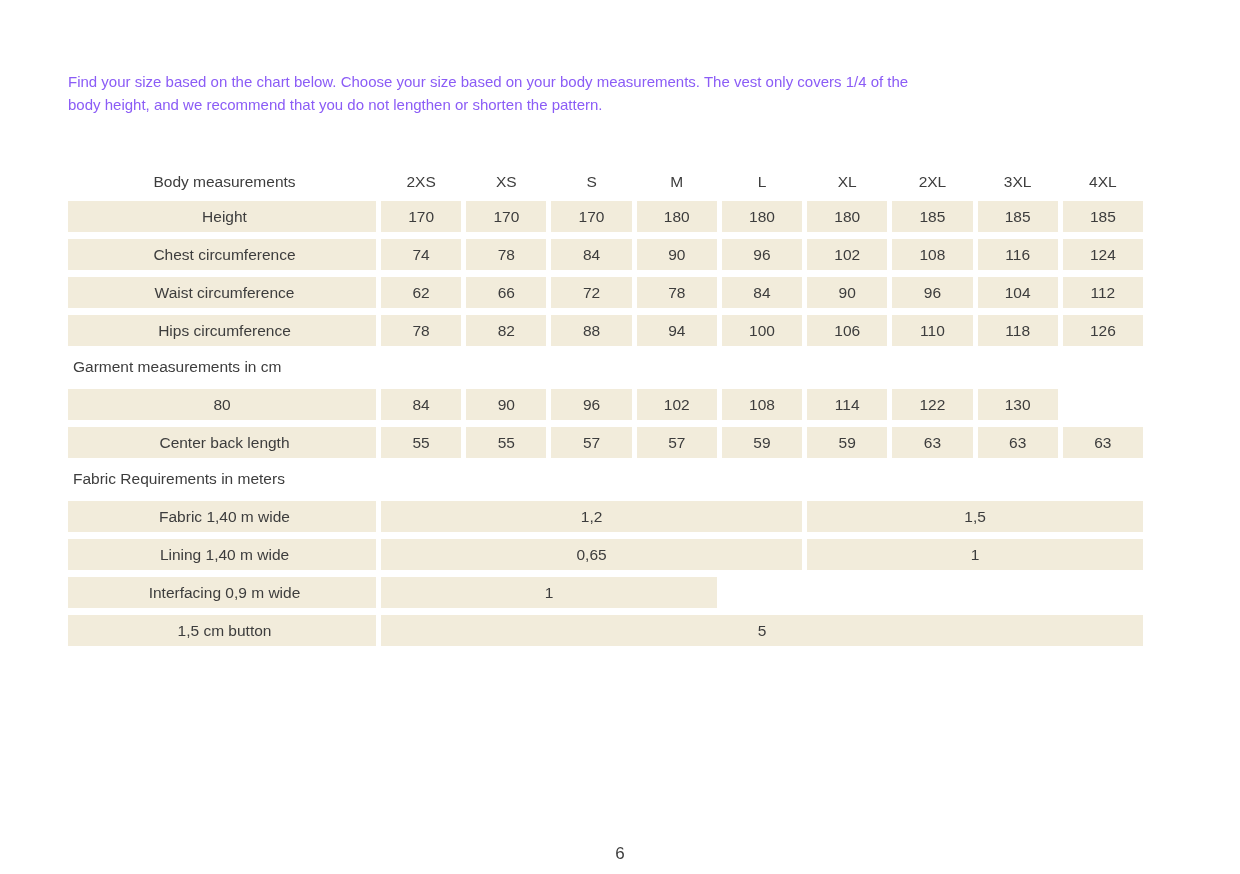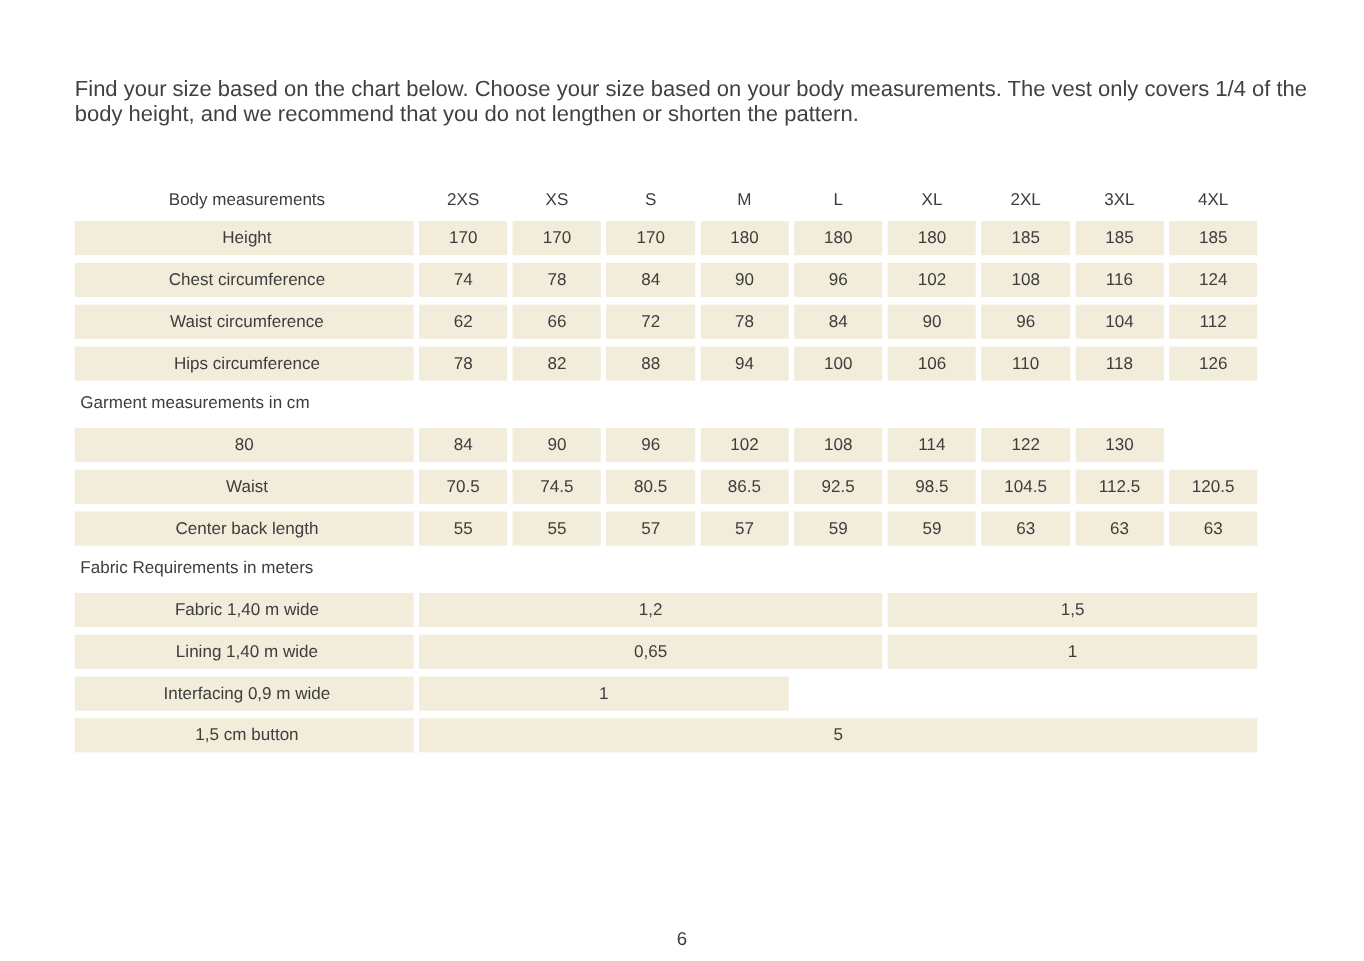--- a/index.html
+++ b/index.html
@@ -11,21 +11,21 @@
     overflow: hidden;
   }
   .page { position: relative; width: 1240px; height: 874px; padding: 62px 0 0 68px; }
 
   .title {
     font-size: 21px; font-weight: 400; letter-spacing: 0.4px;
     color: #474747; white-space: nowrap;
   }
   .title .accent { color: var(--accent, #c57e5a); }
 
-  .intro { margin-top: 8px; font-size: 20px; line-height: 23px; color: #404040; }
+  .intro { margin-top: 8px; font-size: 15px; line-height: 23px; color: #8b5cf6; }
 
   .size-table { margin-top: 56px; width: 1075px; }
 
   .row {
     display: grid;
     grid-template-columns: 308px repeat(9, 1fr);
     column-gap: 5px;
     margin-bottom: 7px;
   }
   .header-row { margin-bottom: 9px; }
@@ -137,32 +137,20 @@
         <div class="cell value-cell">84</div>
         <div class="cell value-cell">90</div>
         <div class="cell value-cell">96</div>
         <div class="cell value-cell">102</div>
         <div class="cell value-cell">108</div>
         <div class="cell value-cell">114</div>
         <div class="cell value-cell">122</div>
         <div class="cell value-cell">130</div>
       </div>
       <div class="row">
-        <div class="cell label-cell">Waist</div>
-        <div class="cell value-cell">70.5</div>
-        <div class="cell value-cell">74.5</div>
-        <div class="cell value-cell">80.5</div>
-        <div class="cell value-cell">86.5</div>
-        <div class="cell value-cell">92.5</div>
-        <div class="cell value-cell">98.5</div>
-        <div class="cell value-cell">104.5</div>
-        <div class="cell value-cell">112.5</div>
-        <div class="cell value-cell">120.5</div>
-      </div>
-      <div class="row">
         <div class="cell label-cell">Center back length</div>
         <div class="cell value-cell">55</div>
         <div class="cell value-cell">55</div>
         <div class="cell value-cell">57</div>
         <div class="cell value-cell">57</div>
         <div class="cell value-cell">59</div>
         <div class="cell value-cell">59</div>
         <div class="cell value-cell">63</div>
         <div class="cell value-cell">63</div>
         <div class="cell value-cell">63</div>

